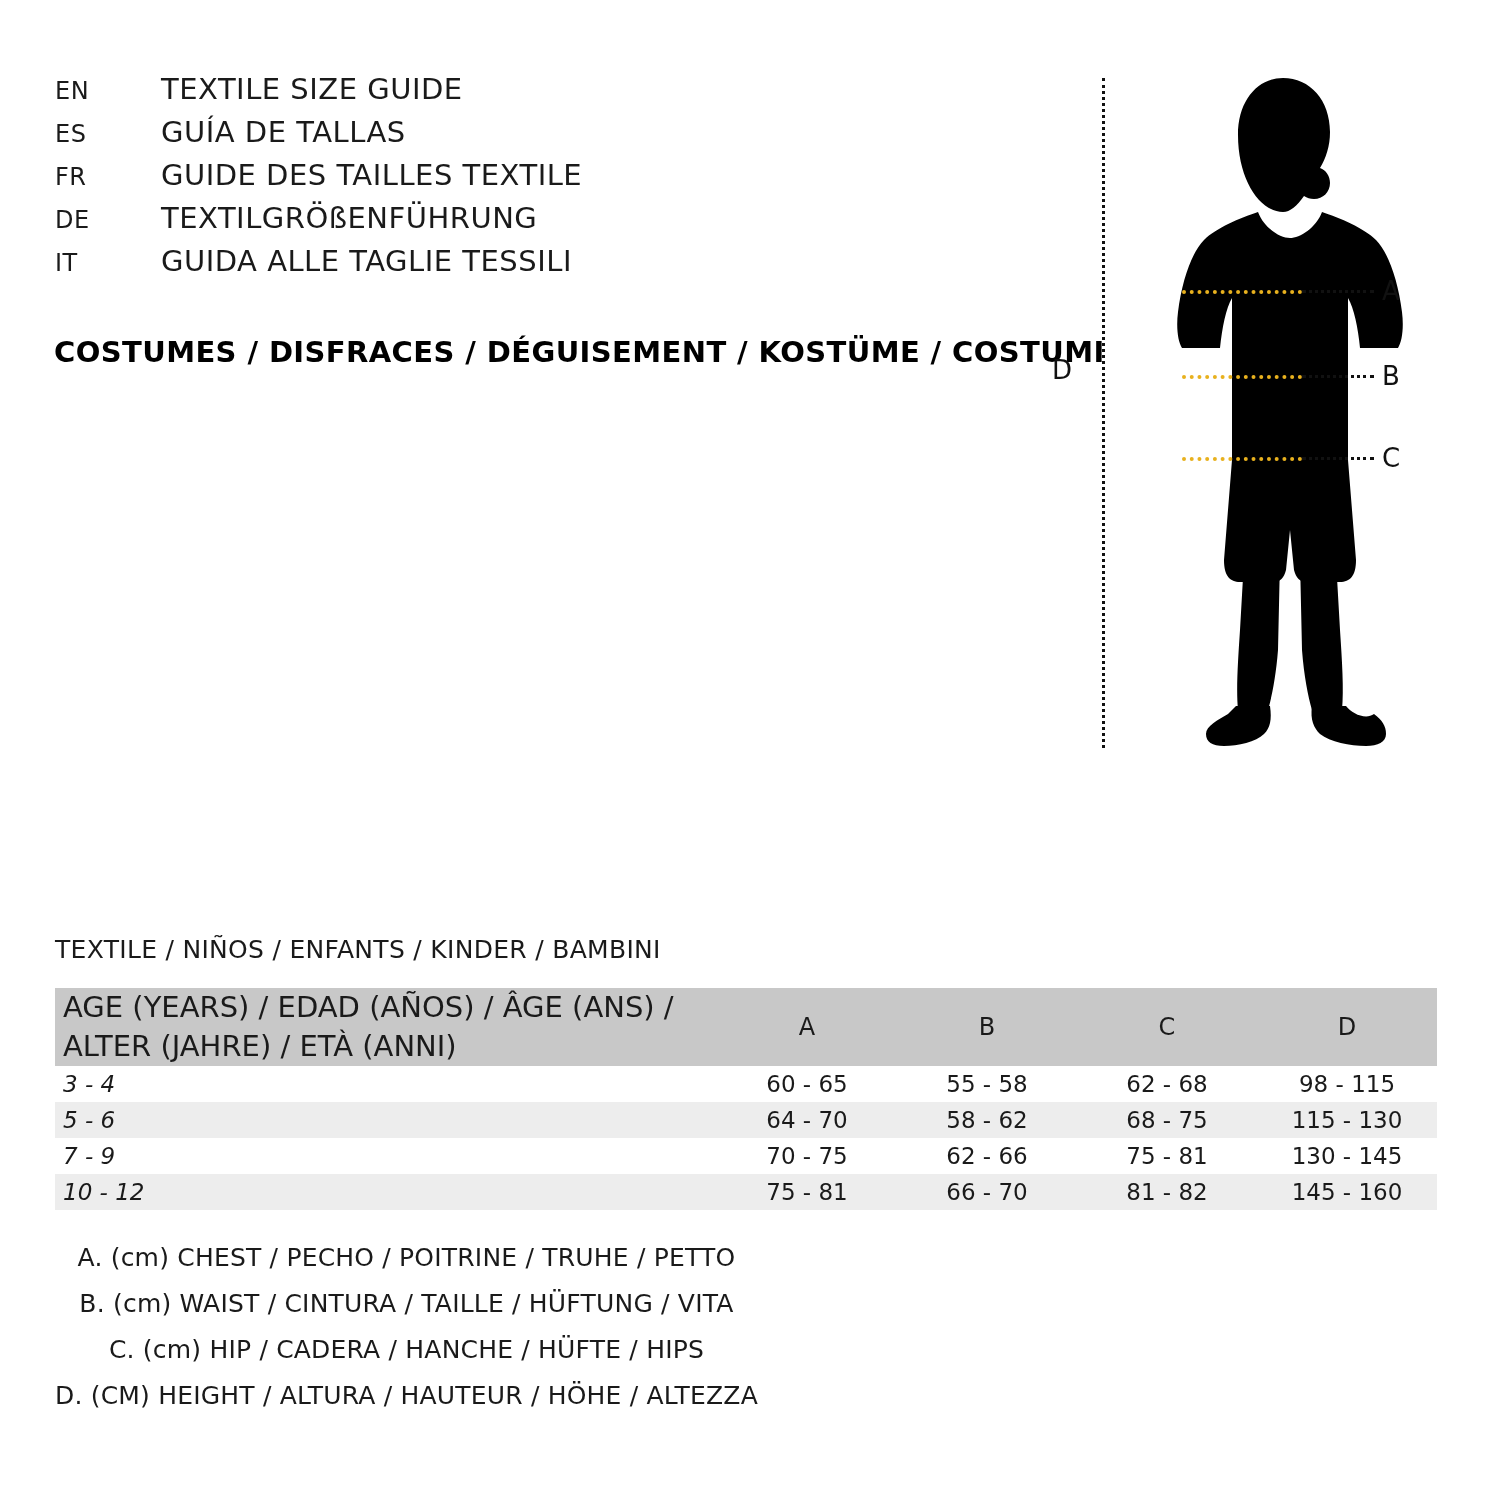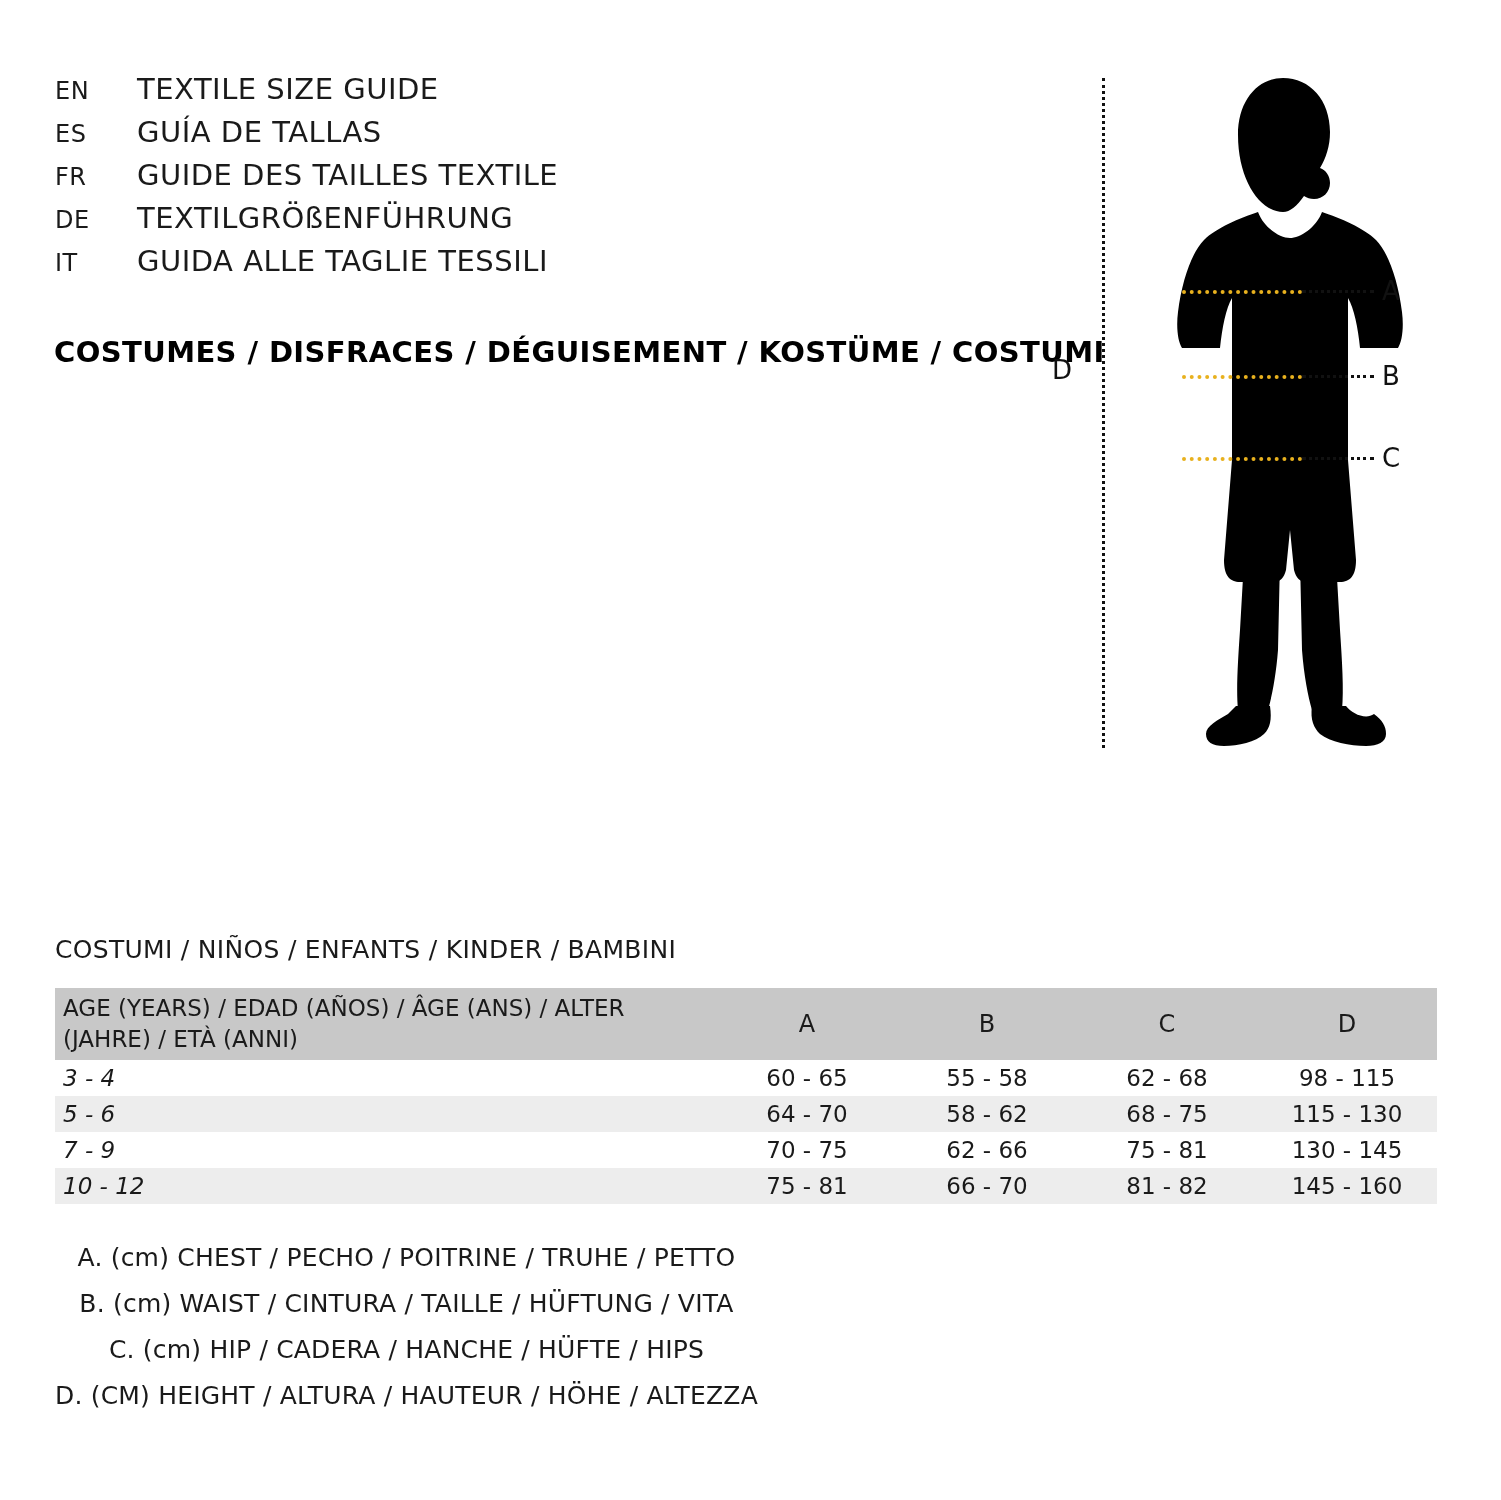--- a/index.html
+++ b/index.html
@@ -32,20 +32,21 @@
     width: 82px;
     flex: 0 0 82px;
     font-size: 24px;
     letter-spacing: 0.5px;
     color: #1a1a1a;
   }
   .lang-text {
     font-size: 29px;
     letter-spacing: 0.5px;
     color: #1a1a1a;
+    margin-left: 24px;
   }
   .costumes-line {
     position: absolute;
     left: 54px;
     top: 335px;
     font-size: 29px;
     font-weight: bold;
     letter-spacing: 0.4px;
     color: #000000;
   }
@@ -120,21 +121,21 @@
     font-weight: normal;
   }
   .head-row {
     background: #c8c8c8;
     height: 72px;
   }
   .head-label {
     text-align: left;
     padding-left: 8px !important;
     line-height: 1.35;
-    font-size: 23px;
+    font-size: 29px;
     margin-left: 42px;
   }
   .col-ab {
     text-align: center;
     width: 180px;
     font-size: 24px;
   }
   .data-row {
     height: 36px;
   }
@@ -233,21 +234,21 @@
 
   <div class="marker" style="left:162px; top:315px; width:120px;"></div>
   <div class="marker-tail" style="left:282px; top:315px; width:72px;"></div>
   <div class="marker-label" style="left:362px; top:301px;">B</div>
 
   <div class="marker" style="left:162px; top:397px; width:120px;"></div>
   <div class="marker-tail" style="left:282px; top:397px; width:72px;"></div>
   <div class="marker-label" style="left:362px; top:383px;">C</div>
 </div>
 
-<div class="children-title">COSTUMI / NIÑOS / ENFANTS / KINDER / BAMBINI</div>
+<div class="children-title">TEXTILE / NIÑOS / ENFANTS / KINDER / BAMBINI</div>
 
 <table class="size-table">
   <thead>
     <tr class="head-row">
       <th class="head-label">AGE (YEARS) / EDAD (AÑOS) / ÂGE (ANS) / ALTER (JAHRE) / ETÀ (ANNI)</th>
       <th class="col-ab">A</th>
       <th class="col-ab">B</th>
       <th class="col-ab">C</th>
       <th class="col-ab">D</th>
     </tr>

